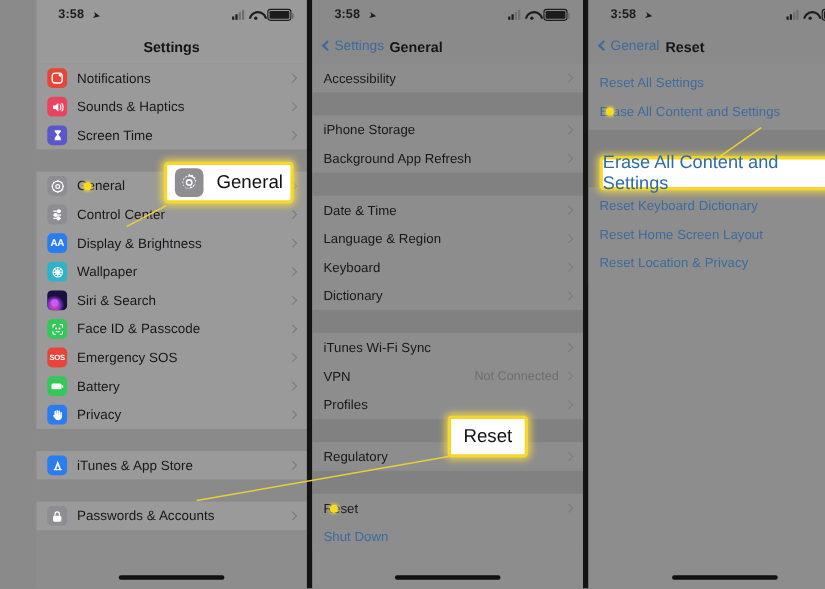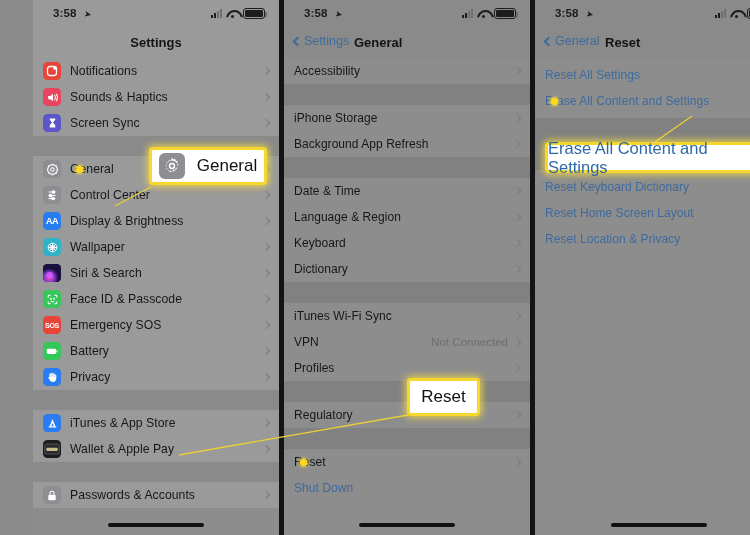--- a/index.html
+++ b/index.html
@@ -190,21 +190,21 @@
             </span>
             <span class="label">Sounds &amp; Haptics</span>
             <span class="chev"></span>
           </div>
           <div class="row">
             <span class="icon" style="background: rgb(91, 87, 201);">
               <svg width="11" height="12" viewBox="0 0 24 24" fill="#fff">
                 <path d="M6 2h12v3l-5 6 5 6v5H6v-5l5-6-5-6V2z"></path>
               </svg>
             </span>
-            <span class="label">Screen Sync</span>
+            <span class="label">Screen Time</span>
             <span class="chev"></span>
           </div>
         </div>
         <div class="gap"></div>
         <div class="group">
           <div class="row">
             <span class="icon" style="background: rgb(141, 141, 146);">
               <svg width="13" height="13" viewBox="0 0 24 24" fill="#fff">
                 <circle cx="12" cy="12" r="9" fill="none" stroke="#fff" stroke-width="2"></circle>
                 <circle cx="12" cy="12" r="3.2" fill="none" stroke="#fff" stroke-width="2"></circle>
@@ -317,30 +317,20 @@
           <div class="row">
             <span class="icon" style="background: rgb(42, 125, 240);">
               <svg width="13" height="13" viewBox="0 0 24 24" fill="#fff">
                 <path d="M12 3.5l5.6 14.2h-3.1L12 10.9l-2.5 6.8H6.4L12 3.5z"></path>
                 <rect x="5" y="17.2" width="14" height="2.1" rx="1"></rect>
               </svg>
             </span>
             <span class="label">iTunes &amp; App Store</span>
             <span class="chev"></span>
           </div>
-          <div class="row">
-            <span class="icon" style="background: rgb(28, 28, 30);">
-              <svg width="16" height="12" viewBox="0 0 24 18">
-                <rect x="1" y="1.5" width="22" height="15" rx="3" fill="#2b2b2e" stroke="#6a6a6e" stroke-width="1"></rect>
-                <rect x="3.5" y="7" width="17" height="5" rx="1.4" fill="#c9bd8a"></rect>
-              </svg>
-            </span>
-            <span class="label">Wallet &amp; Apple Pay</span>
-            <span class="chev"></span>
-          </div>
         </div>
         <div class="gap"></div>
         <div class="group">
           <div class="row">
             <span class="icon" style="background: rgb(141, 141, 146);">
               <svg width="12" height="13" viewBox="0 0 24 24" fill="#fff">
                 <rect x="4.5" y="10.5" width="15" height="11" rx="2.4"></rect>
                 <path d="M8 10.5V7.5a4 4 0 0 1 8 0v3" fill="none" stroke="#fff" stroke-width="2.2"></path>
               </svg>
             </span>

